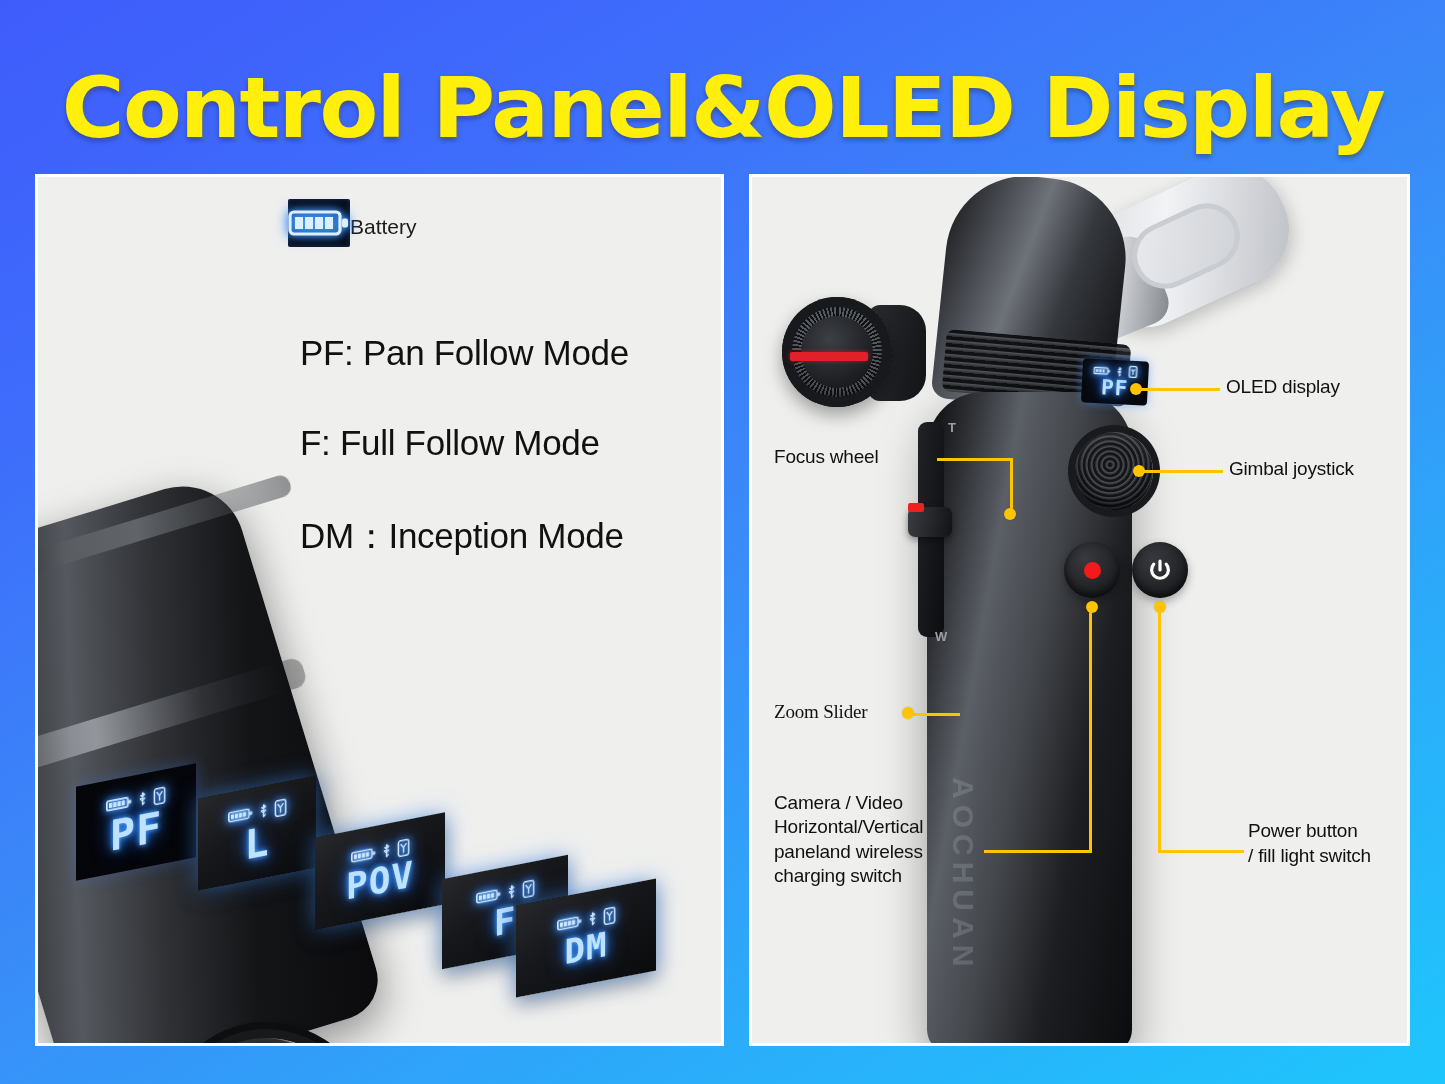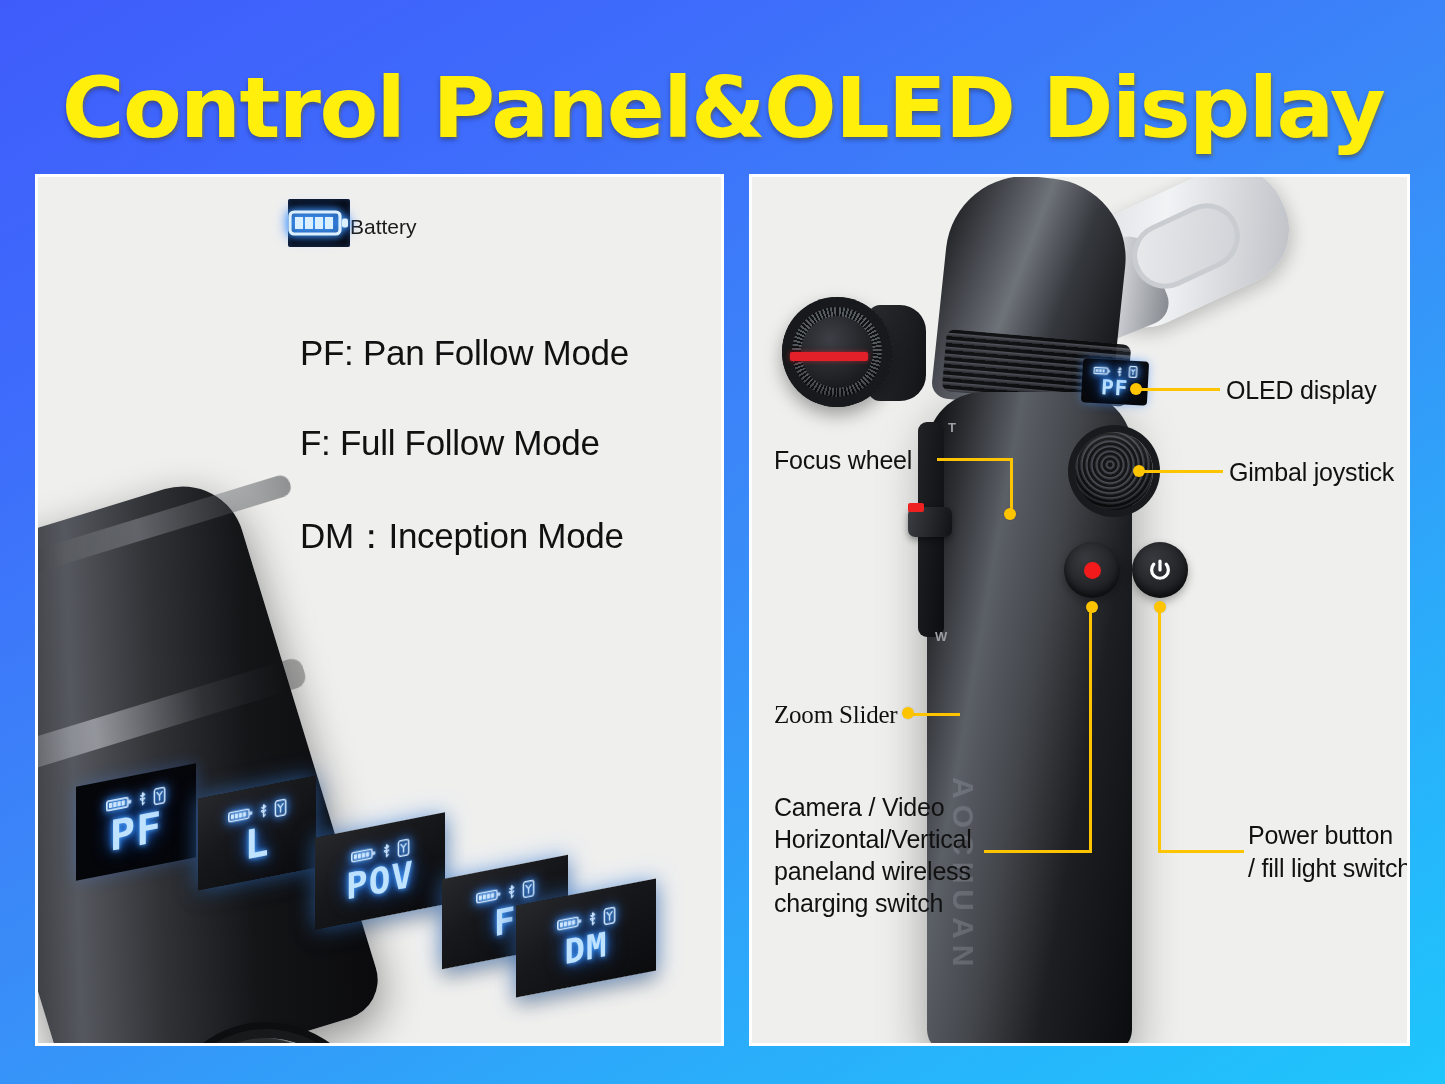--- a/index.html
+++ b/index.html
@@ -239,21 +239,21 @@
   #zoom-W{ left:183px; top:452px; }
   .r-brand{
     position:absolute; left:228px; top:600px;
     color:rgba(160,166,175,.30); font-size:30px; letter-spacing:6px;
     font-family:"Liberation Sans", sans-serif; font-weight:bold;
     transform:rotate(90deg); transform-origin:left top;
   }
 
   
   .callout{
-    position:absolute; font-size:25px; color:#111; line-height:1.22;
+    position:absolute; font-size:19px; color:#111; line-height:1.22;
     letter-spacing:-.2px; white-space:nowrap;
   }
   .lead{ position:absolute; background:#ffc400; }
   .lead-h{ height:3px; }
   .lead-v{ width:3px; }
   .dot{
     position:absolute; width:12px; height:12px; border-radius:50%;
     background:#ffc400; box-shadow:0 0 0 1px rgba(0,0,0,.05);
   }
 </style>

